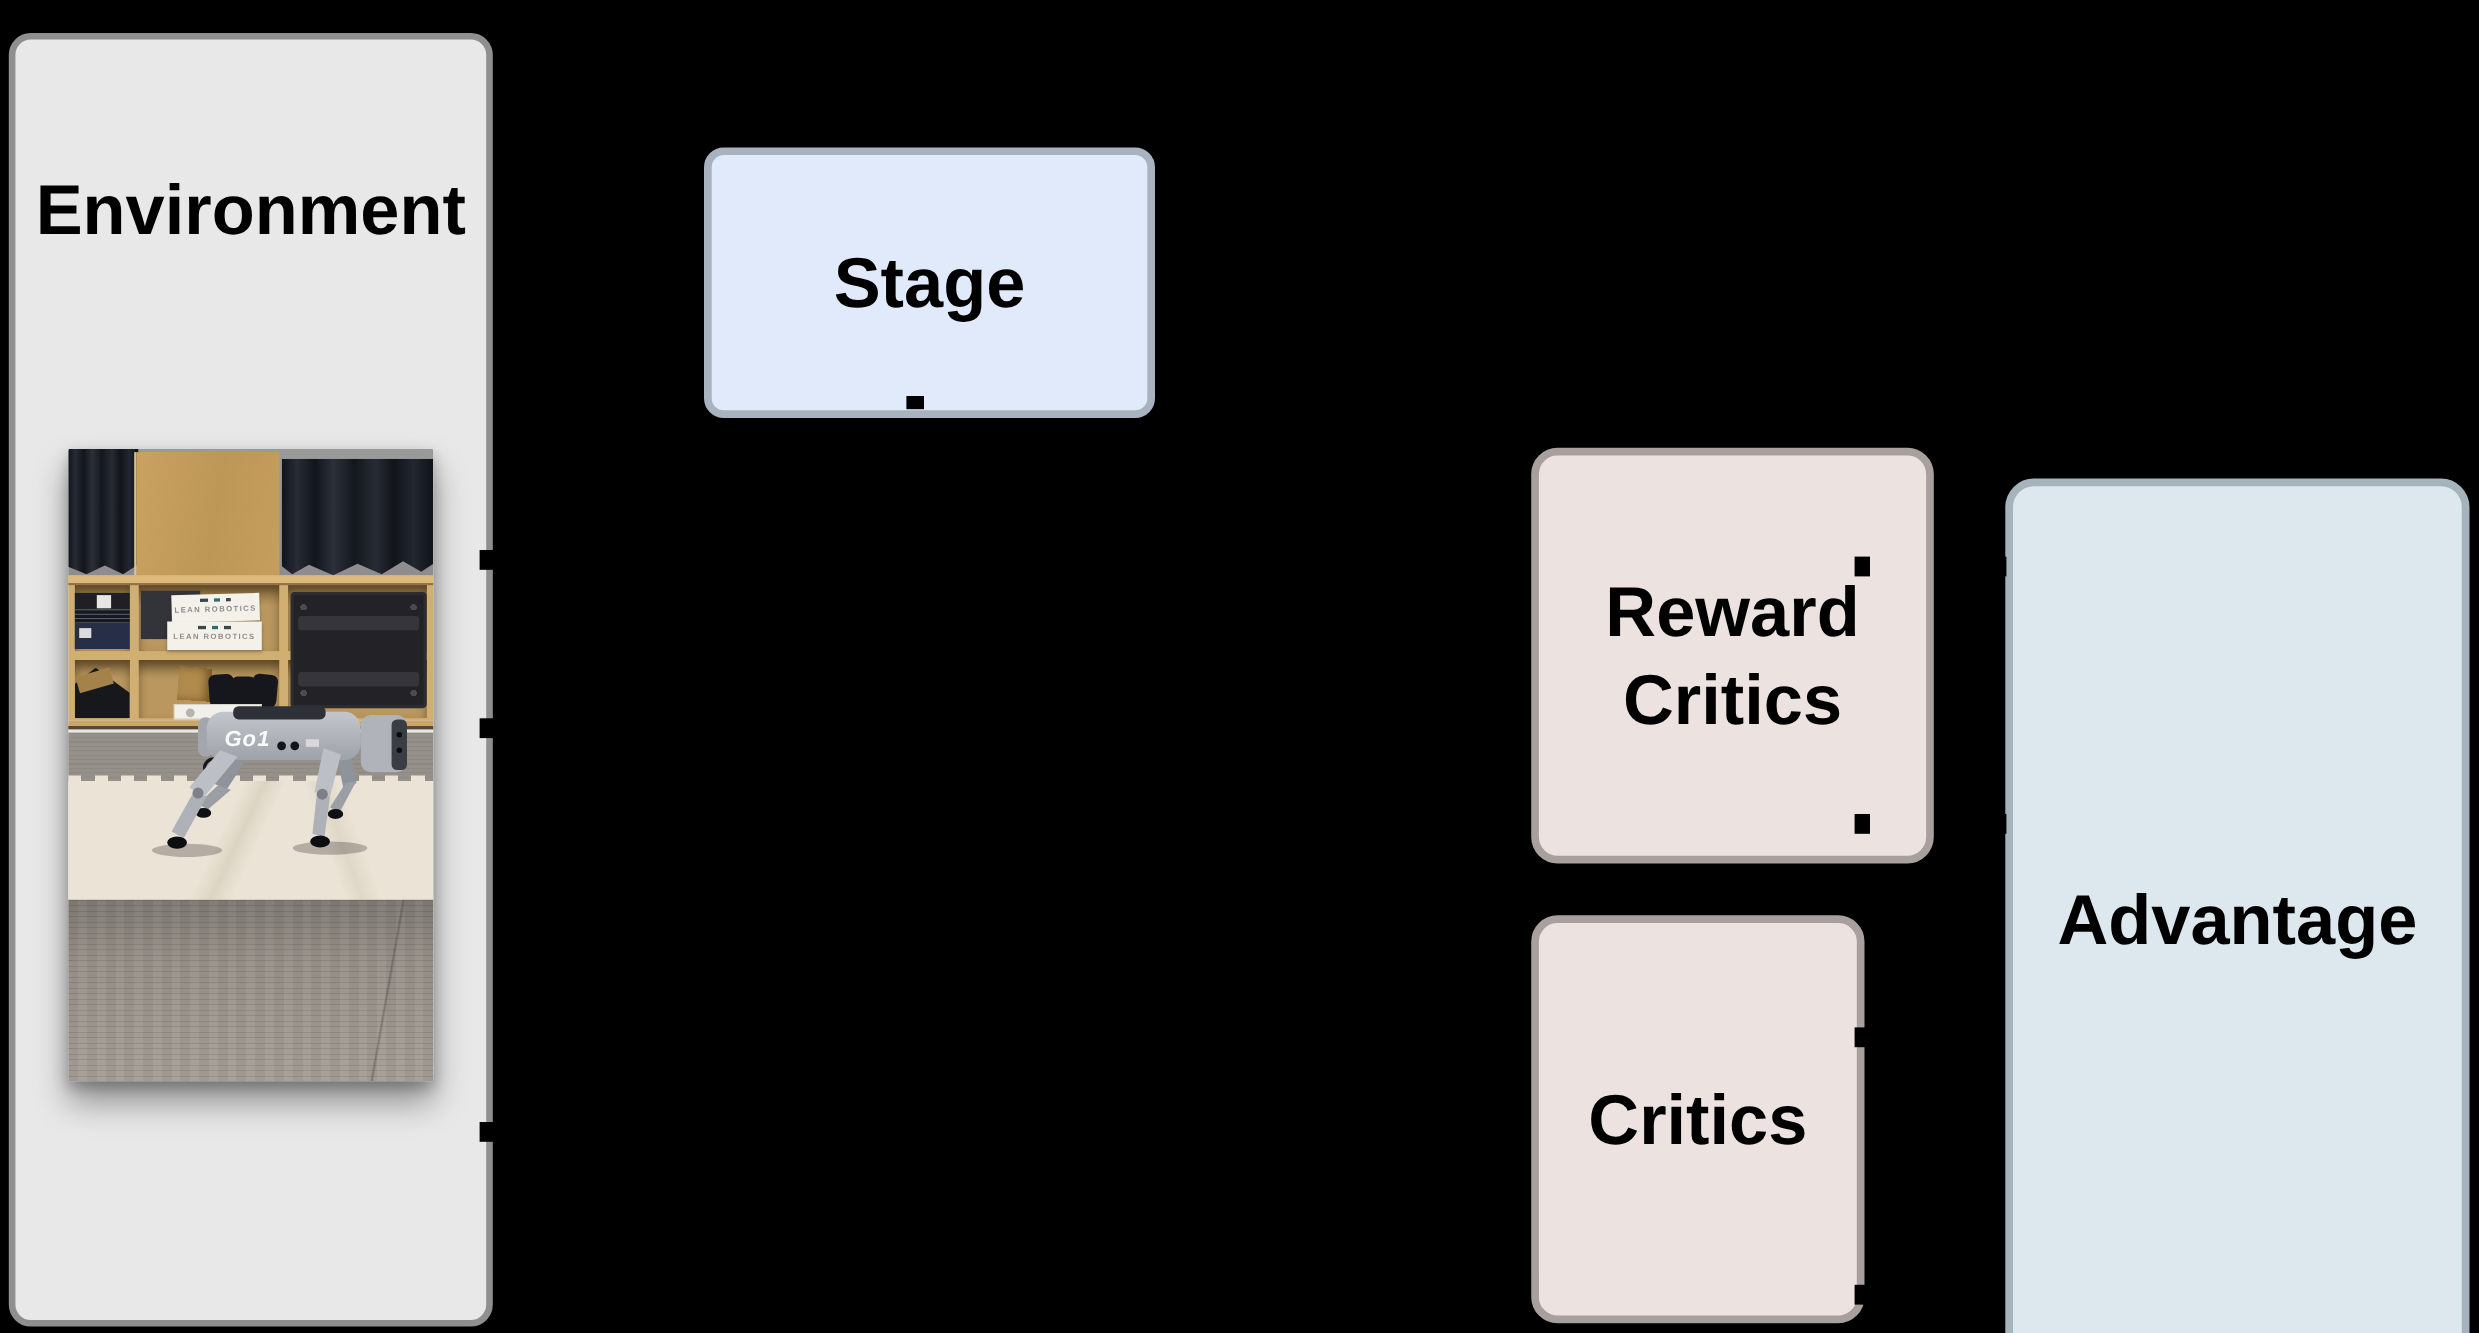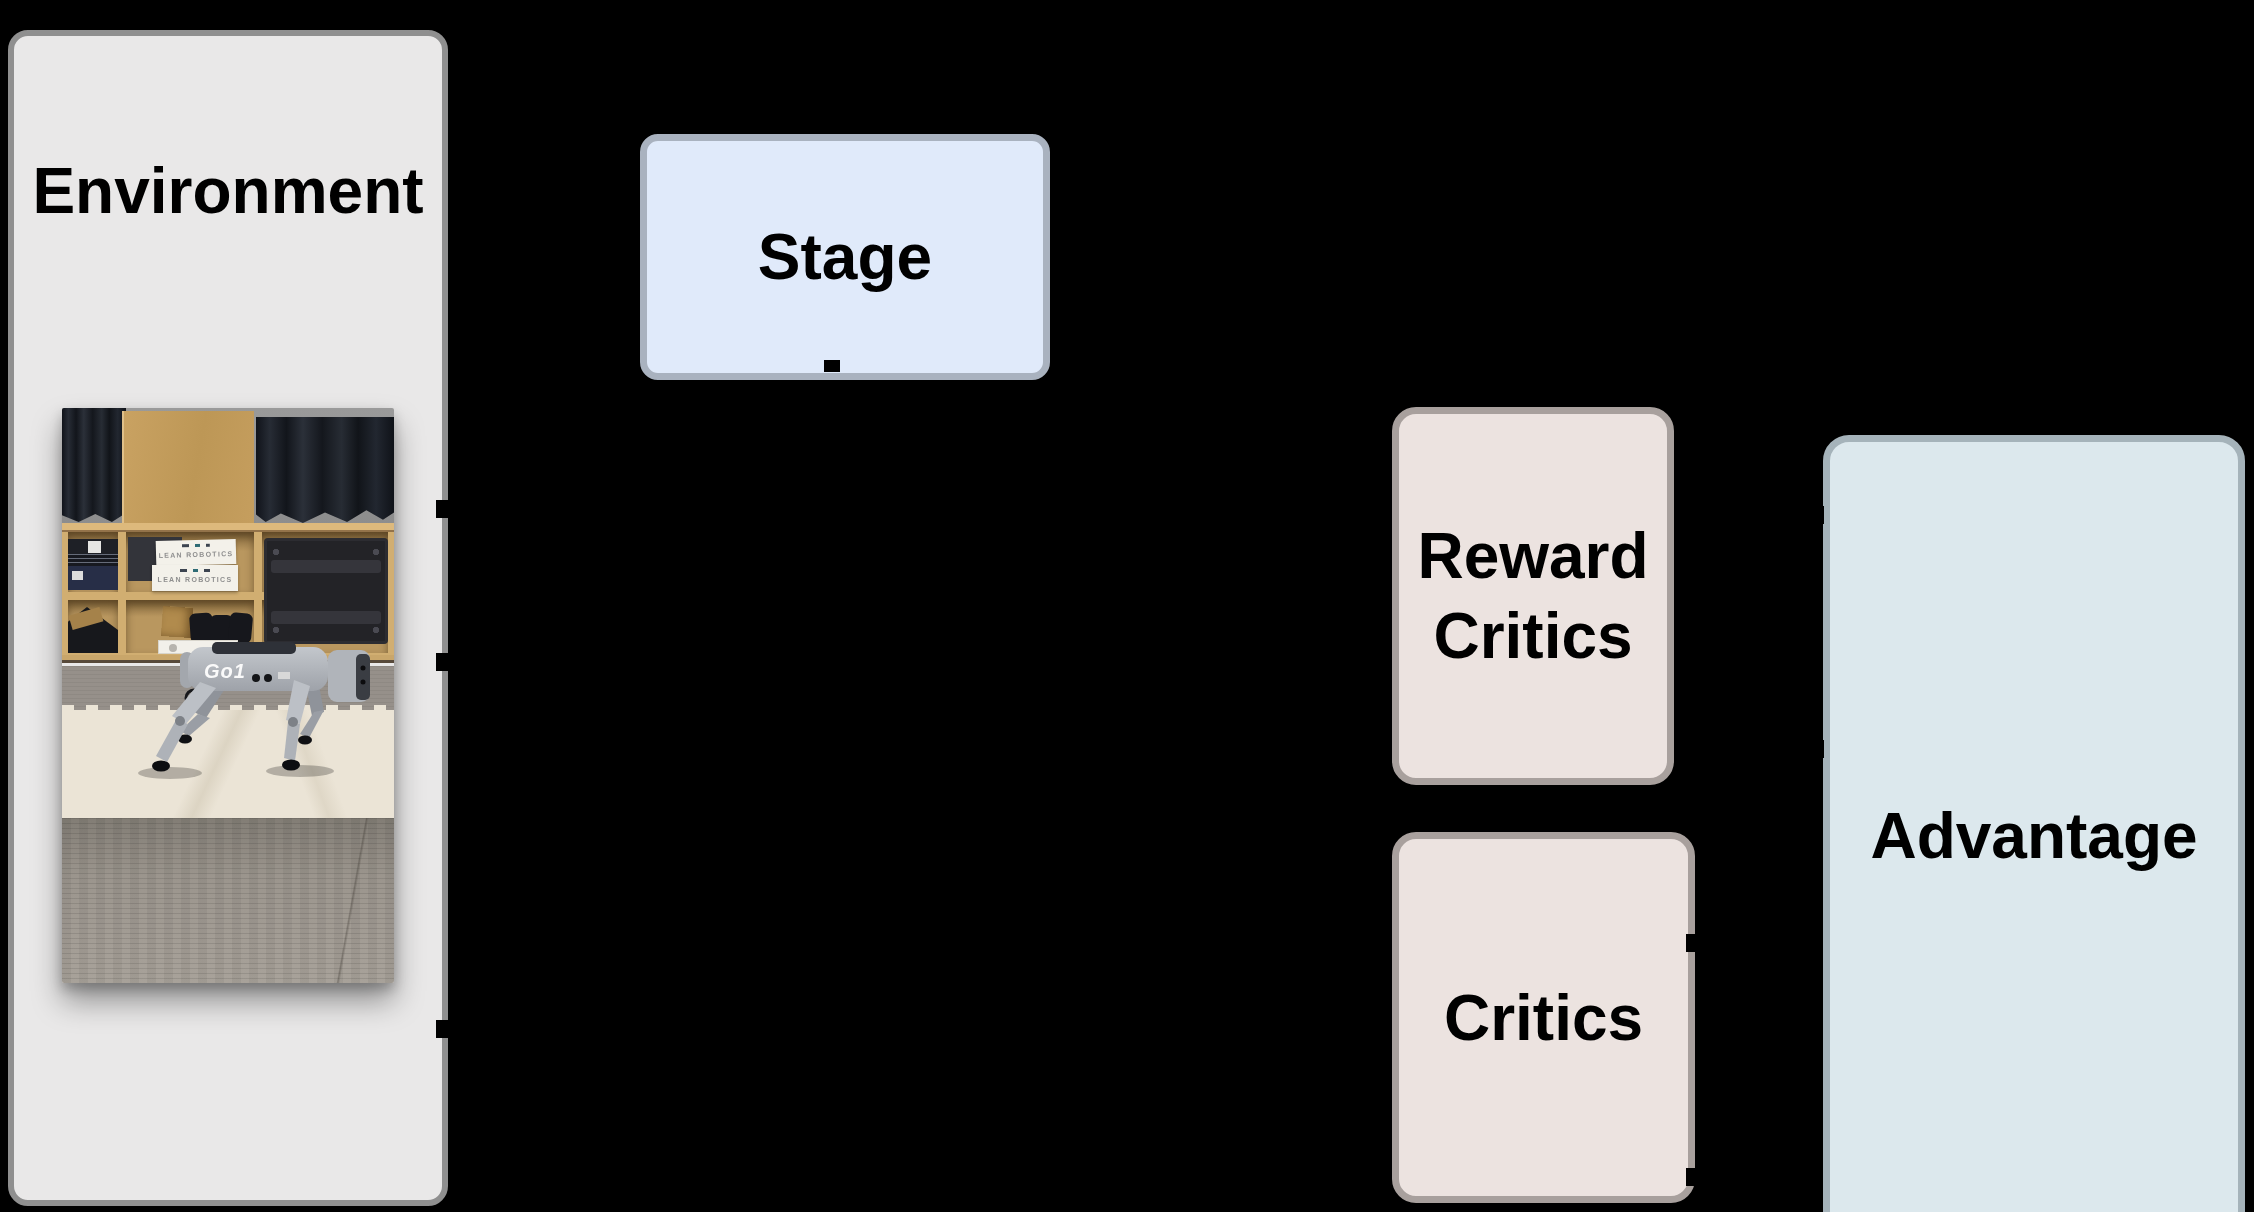--- a/index.html
+++ b/index.html
@@ -99,21 +99,21 @@
                  repeating-linear-gradient(90deg,rgba(0,0,0,.05) 0 9px,transparent 9px 17px);}
   .ph-carpet-front::after{content:"";position:absolute;inset:0;
       background:linear-gradient(100deg,transparent 84%,rgba(55,50,44,.35) 84.4%,transparent 85%);}
   .robot{left:26px;top:228px;width:300px;height:150px;}
 
   
   .stage{left:640px;top:122px;width:410px;height:246px;background:#e0eafa;
       border:7px solid #a9b2bf;border-radius:18px;margin-top:12px;}
   .policy{left:1393px;top:122px;width:300px;height:236px;background:#ece3e0;
       border:7px solid #a8a09d;border-radius:24px;}
-  .reward{left:1392px;top:407px;width:282px;height:378px;background:#ece3e0;
+  .reward{left:1392px;top:407px;width:366px;height:378px;background:#ece3e0;
       border:7px solid #a8a09d;border-radius:24px;}
   .cost{left:1392px;top:832px;width:303px;height:371px;background:#ece3e0;
       border:7px solid #a8a09d;border-radius:24px;}
   .adv{left:1823px;top:405px;width:422px;height:802px;background:#dce8ed;
       border:7px solid #a5b3ba;border-radius:26px;margin-top:30px;}
 
   
   .stub{position:absolute;background:#000;}
 </style>
 </head>

